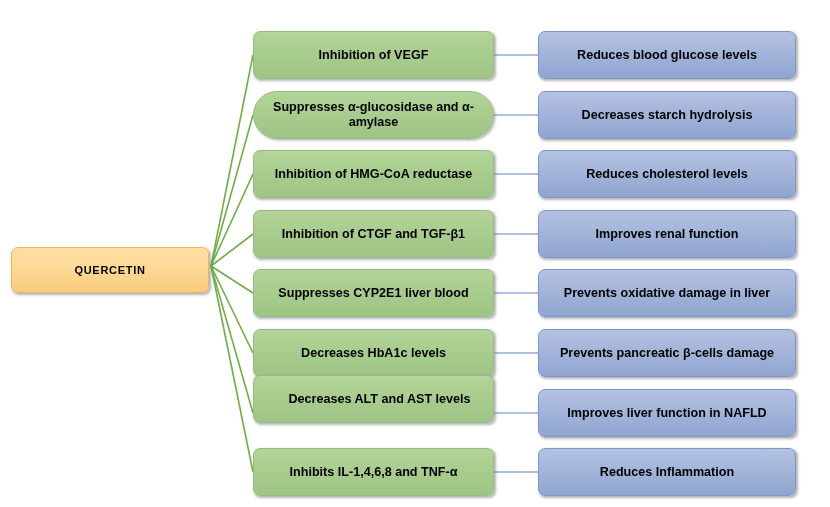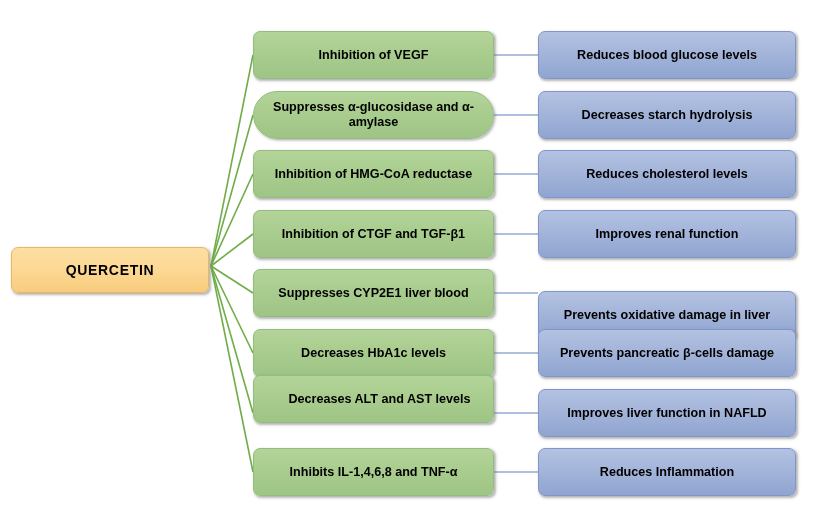--- a/index.html
+++ b/index.html
@@ -77,21 +77,21 @@
   }
 
   
   #node-root {
     left: 11px;
     top: 247px;
     width: 198px;
     height: 46px;
     background: linear-gradient(to bottom, #fddfa3 0%, #fcd894 50%, #f8cc7d 100%);
     border: 1px solid #e8b75f;
-    font-size: 14px;
+    font-size: 11px;
     letter-spacing: 0.7px;
   }
 </style>
 </head>
 <body>
 
 <div id="canvas">
 
 
 
@@ -150,21 +150,21 @@
       </div>
       <div class="node node-blue" style="top: 91px;">
         <span>Decreases starch hydrolysis</span>
       </div>
       <div class="node node-blue" style="top: 150px;">
         <span>Reduces cholesterol levels</span>
       </div>
       <div class="node node-blue" style="top: 210px;">
         <span>Improves renal function</span>
       </div>
-      <div class="node node-blue" style="top: 269px; margin-top: 22px;">
+      <div class="node node-blue" style="top: 269px;">
         <span>Prevents oxidative damage in liver</span>
       </div>
       <div class="node node-blue" style="top: 329px;">
         <span>Prevents pancreatic β-cells damage</span>
       </div>
       <div class="node node-blue" style="top: 389px;">
         <span>Improves liver function in NAFLD</span>
       </div>
       <div class="node node-blue" style="top: 448px;">
         <span>Reduces Inflammation</span>

